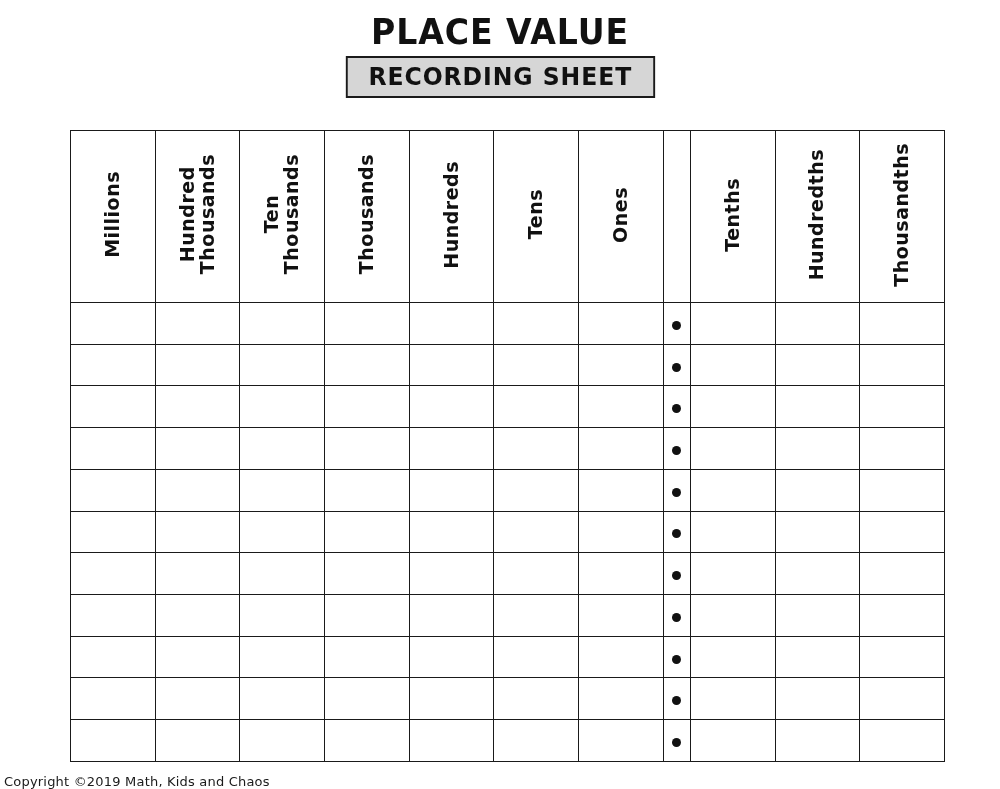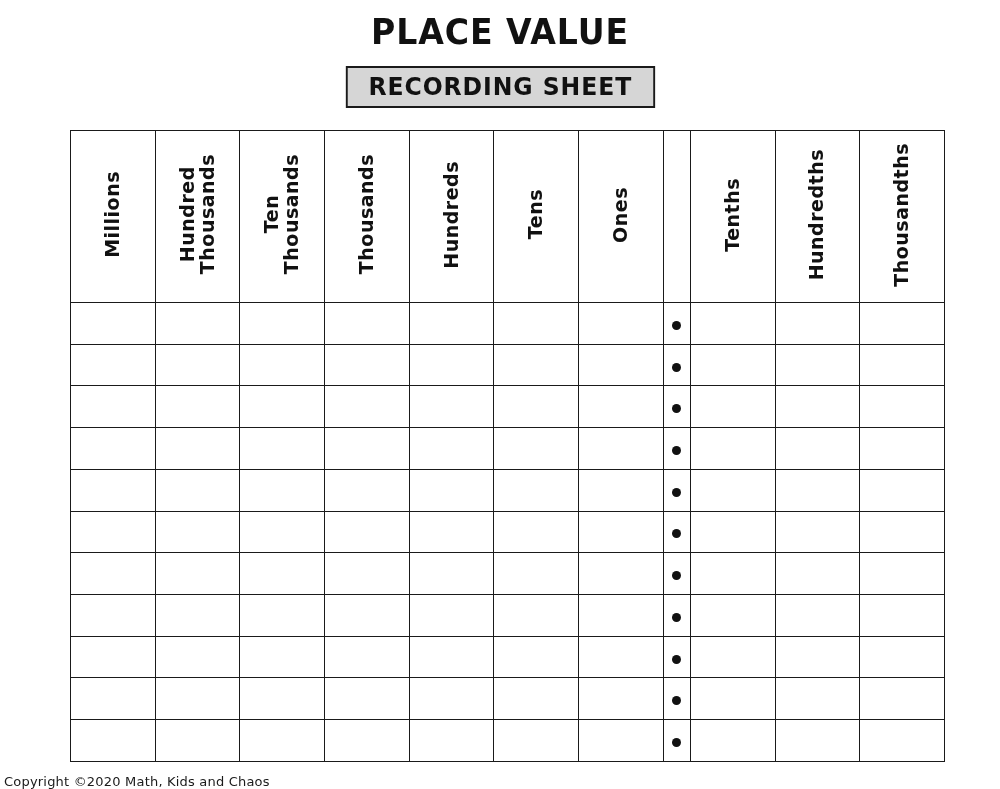--- a/index.html
+++ b/index.html
@@ -32,21 +32,21 @@
     letter-spacing: 1px;
     color: #111111;
     margin: 12px 0 0 0;
     line-height: 1.1;
     transform: scaleX(0.92);
   }
 
   .subtitle-wrap {
     display: flex;
     justify-content: center;
-    margin-top: 14px;
+    margin-top: 4px;
   }
   .subtitle {
     background: #d6d6d6;
     border: 2px solid #1a1a1a;
     padding: 6px 22px 7px 22px;
     font-weight: bold;
     font-size: 25px;
     letter-spacing: 1px;
     color: #111111;
     line-height: 1;
@@ -295,15 +295,15 @@
           <td class="data-cell"></td>
           <td class="dot-cell dot-col"><span class="dot"></span></td>
           <td class="data-cell"></td>
           <td class="data-cell"></td>
           <td class="data-cell"></td>
         </tr>
         </tbody>
     </table>
   </div>
 
-  <div class="footer">Copyright ©2020 Math, Kids and Chaos</div>
+  <div class="footer">Copyright ©2019 Math, Kids and Chaos</div>
 
 </div>
 
 </body></html>

